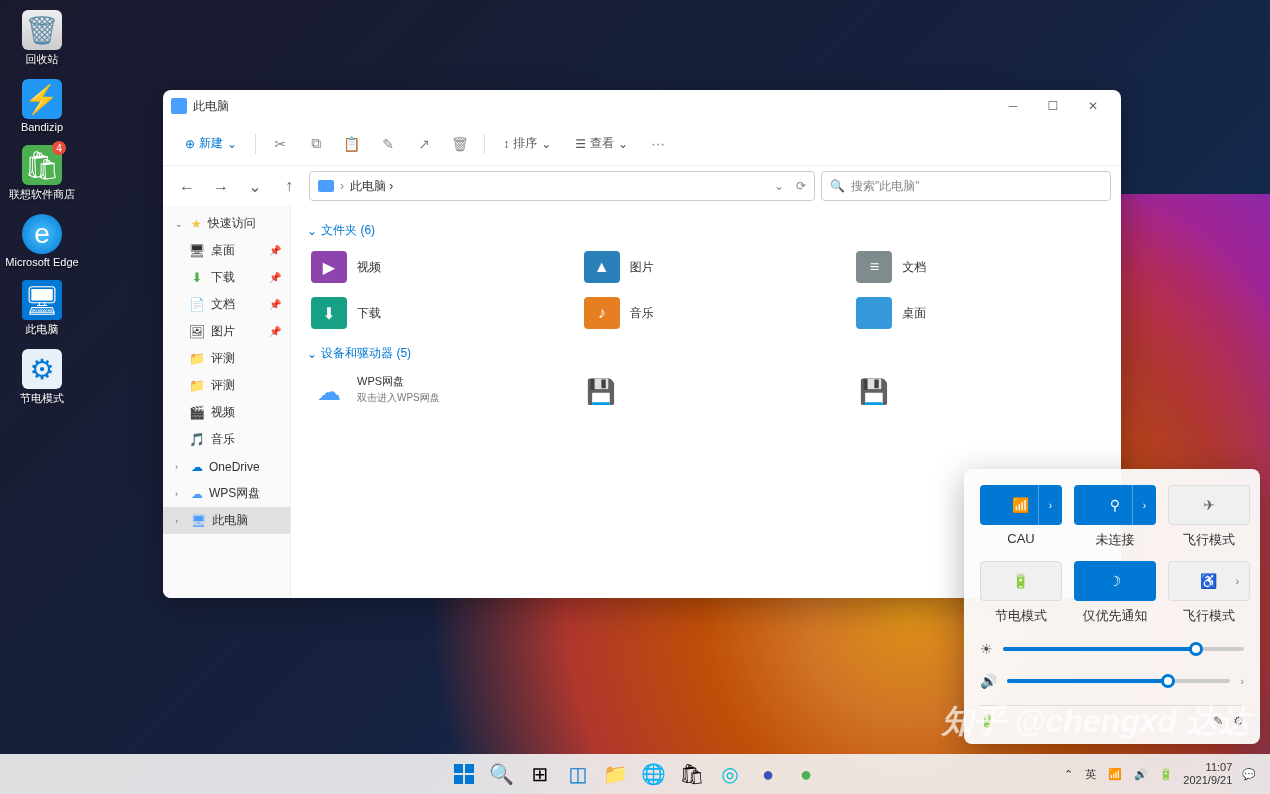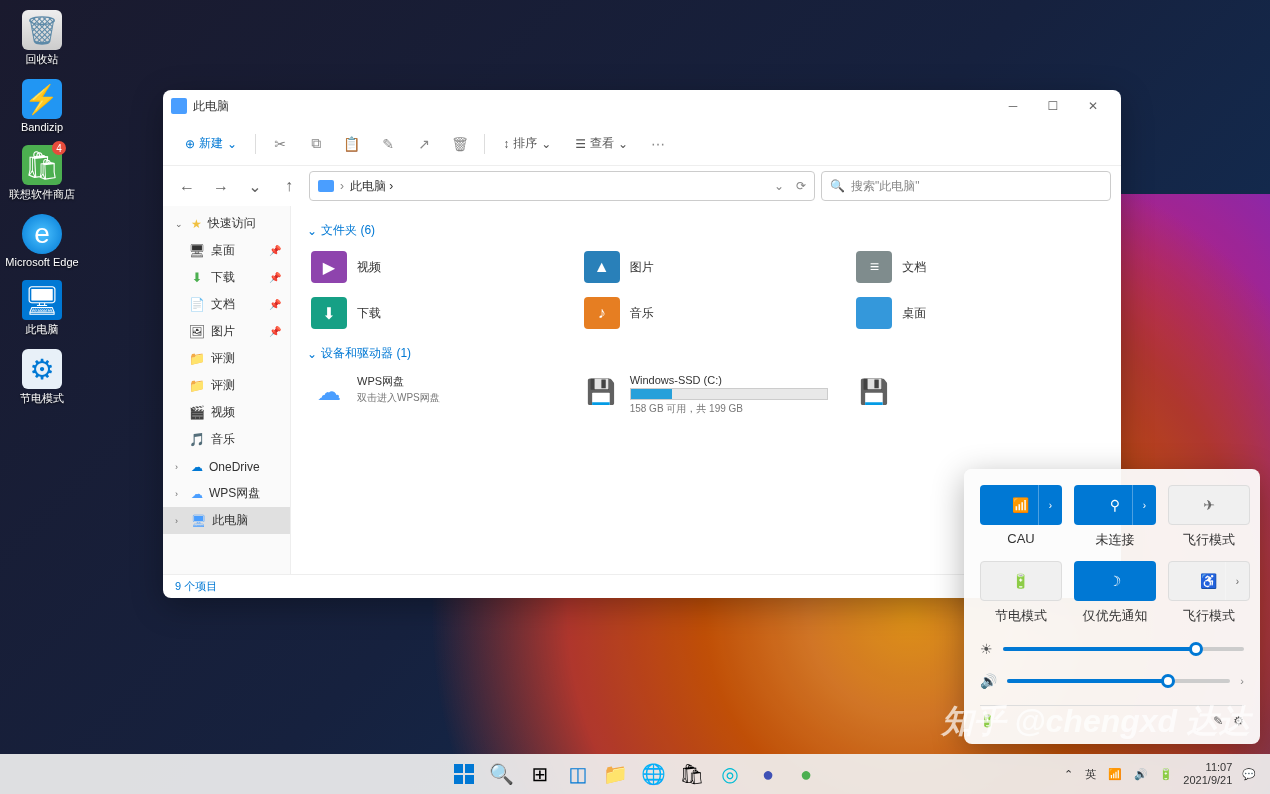--- a/index.html
+++ b/index.html
@@ -231,49 +231,39 @@
             <div class="folder-icon" style="background:#e67e22">♪</div>
             <span class="folder-name">音乐</span>
           </div>
           <div class="folder-item">
             <div class="folder-icon" style="background:#3498db"></div>
             <span class="folder-name">桌面</span>
           </div>
         </div>
       <div class="section-header">
           <span>⌄</span>
-          <span>设备和驱动器 (1)</span>
+          <span>设备和驱动器 (5)</span>
         </div>
       <div class="drive-grid" id="drive-grid">
           <div class="drive-item">
             <div class="drive-icon" style="color:#4a9eff">☁</div>
             <div class="drive-info">
               <div class="drive-name">WPS网盘</div>
               <div class="drive-text">双击进入WPS网盘</div>
             </div>
           </div>
           <div class="drive-item">
             <div class="drive-icon">💾</div>
-            <div class="drive-info">
-              <div class="drive-name">Windows-SSD (C:)</div>
-              <div class="drive-bar">
-                <div class="drive-fill" style="width:21%"></div>
-              </div>
-              <div class="drive-text">158 GB 可用，共 199 GB</div>
-            </div>
           </div>
           <div class="drive-item">
             <div class="drive-icon">💾</div>
           </div>
         </div>
     </div>
   </div>
-  <div class="statusbar">
-      <span>9 个项目</span>
-    </div>
 </div>
 
 <div class="quick-settings">
   <div class="qs-grid" id="qs-grid">
       <div class="qs-tile">
         <div class="qs-btn on">📶<span class="expand">›</span></div>
         <span class="qs-label">CAU</span>
       </div>
       <div class="qs-tile">
         <div class="qs-btn on">⚲<span class="expand">›</span></div>

